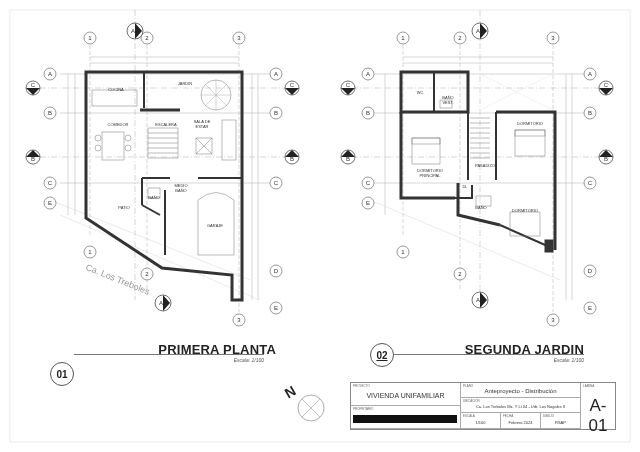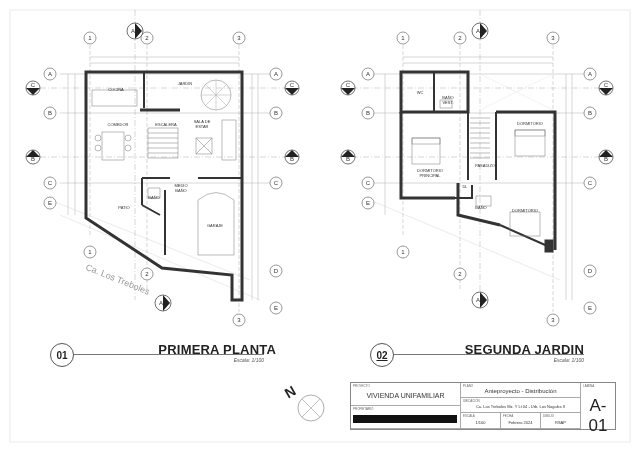--- a/index.html
+++ b/index.html
@@ -243,21 +243,21 @@
   <div class="room" style="left:437px;top:95px;width:22px;">BAÑO VEST.</div>
   <div class="room" style="left:510px;top:121px;width:40px;">DORMITORIO</div>
   <div class="room" style="left:408px;top:168px;width:44px;">DORMITORIO PRINCIPAL</div>
   <div class="room" style="left:470px;top:163px;width:30px;">PASADIZO</div>
   <div class="room" style="left:460px;top:184px;width:10px;">DL</div>
   <div class="room" style="left:470px;top:205px;width:22px;">BAÑO</div>
   <div class="room" style="left:505px;top:208px;width:40px;">DORMITORIO</div>
 
   <div class="street" style="left:88px;top:262px;">Ca. Los Treboles</div>
 
-  <div class="title-num" style="left:50px;top:343px;">01</div>
+  <div class="title-num" style="left:50px;top:362px;">01</div>
   <div class="title-line" style="left:74px;top:354px;width:190px;"></div>
   <div class="plan-title" style="left:132px;top:342px;width:144px;text-align:right;">PRIMERA PLANTA</div>
   <div class="plan-scale" style="left:180px;top:357px;width:84px;">Escala: 1/100</div>
 
   <div class="title-num" style="left:370px;top:343px;text-decoration:underline;">02</div>
   <div class="title-line" style="left:394px;top:354px;width:190px;"></div>
   <div class="plan-title" style="left:430px;top:342px;width:154px;">SEGUNDA JARDIN</div>
   <div class="plan-scale" style="left:500px;top:357px;width:84px;">Escala: 1/100</div>
 
   <div class="north" style="left:285px;top:384px;">N</div>

